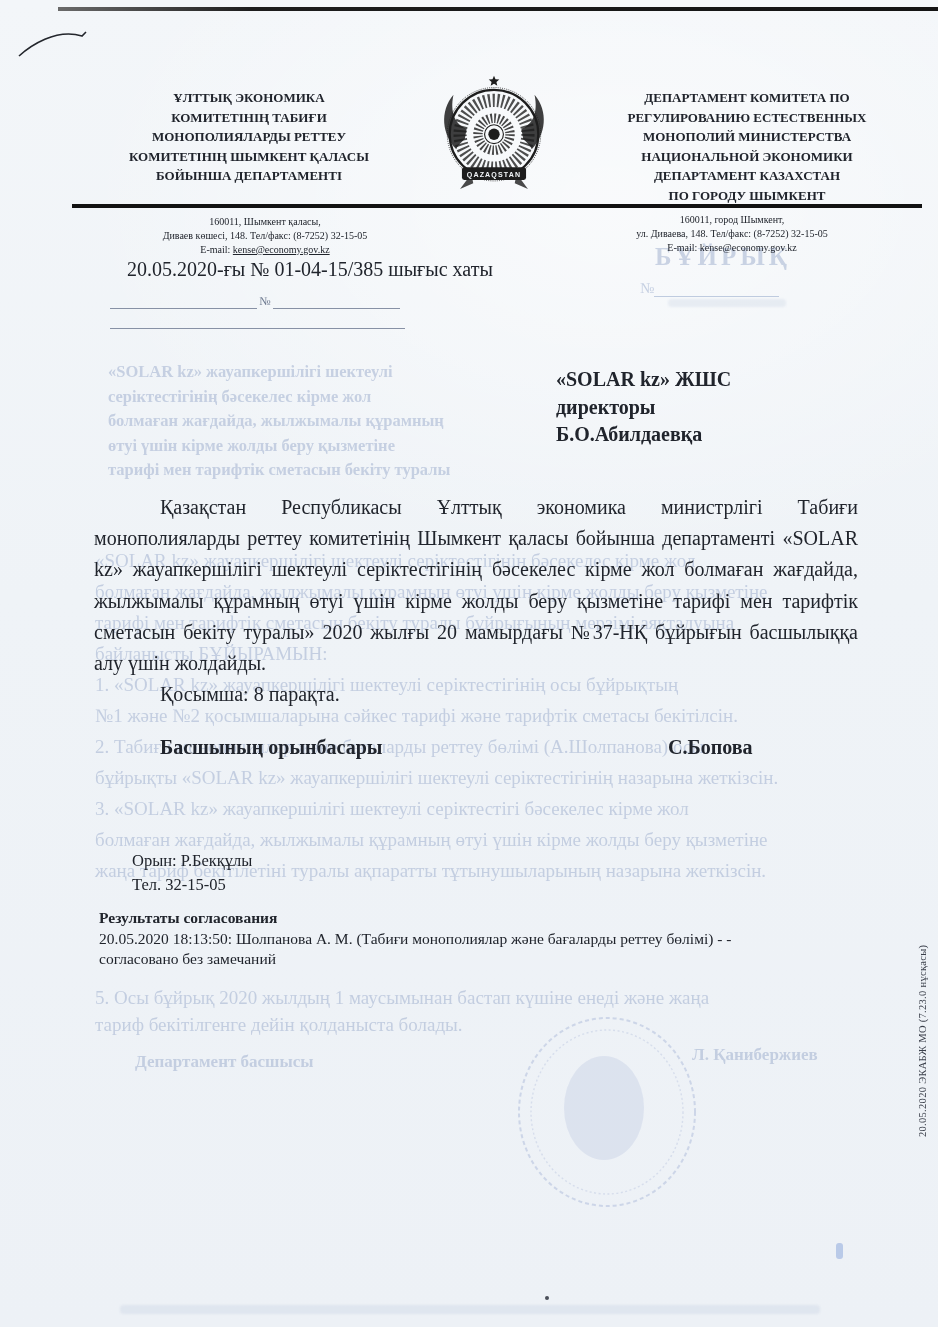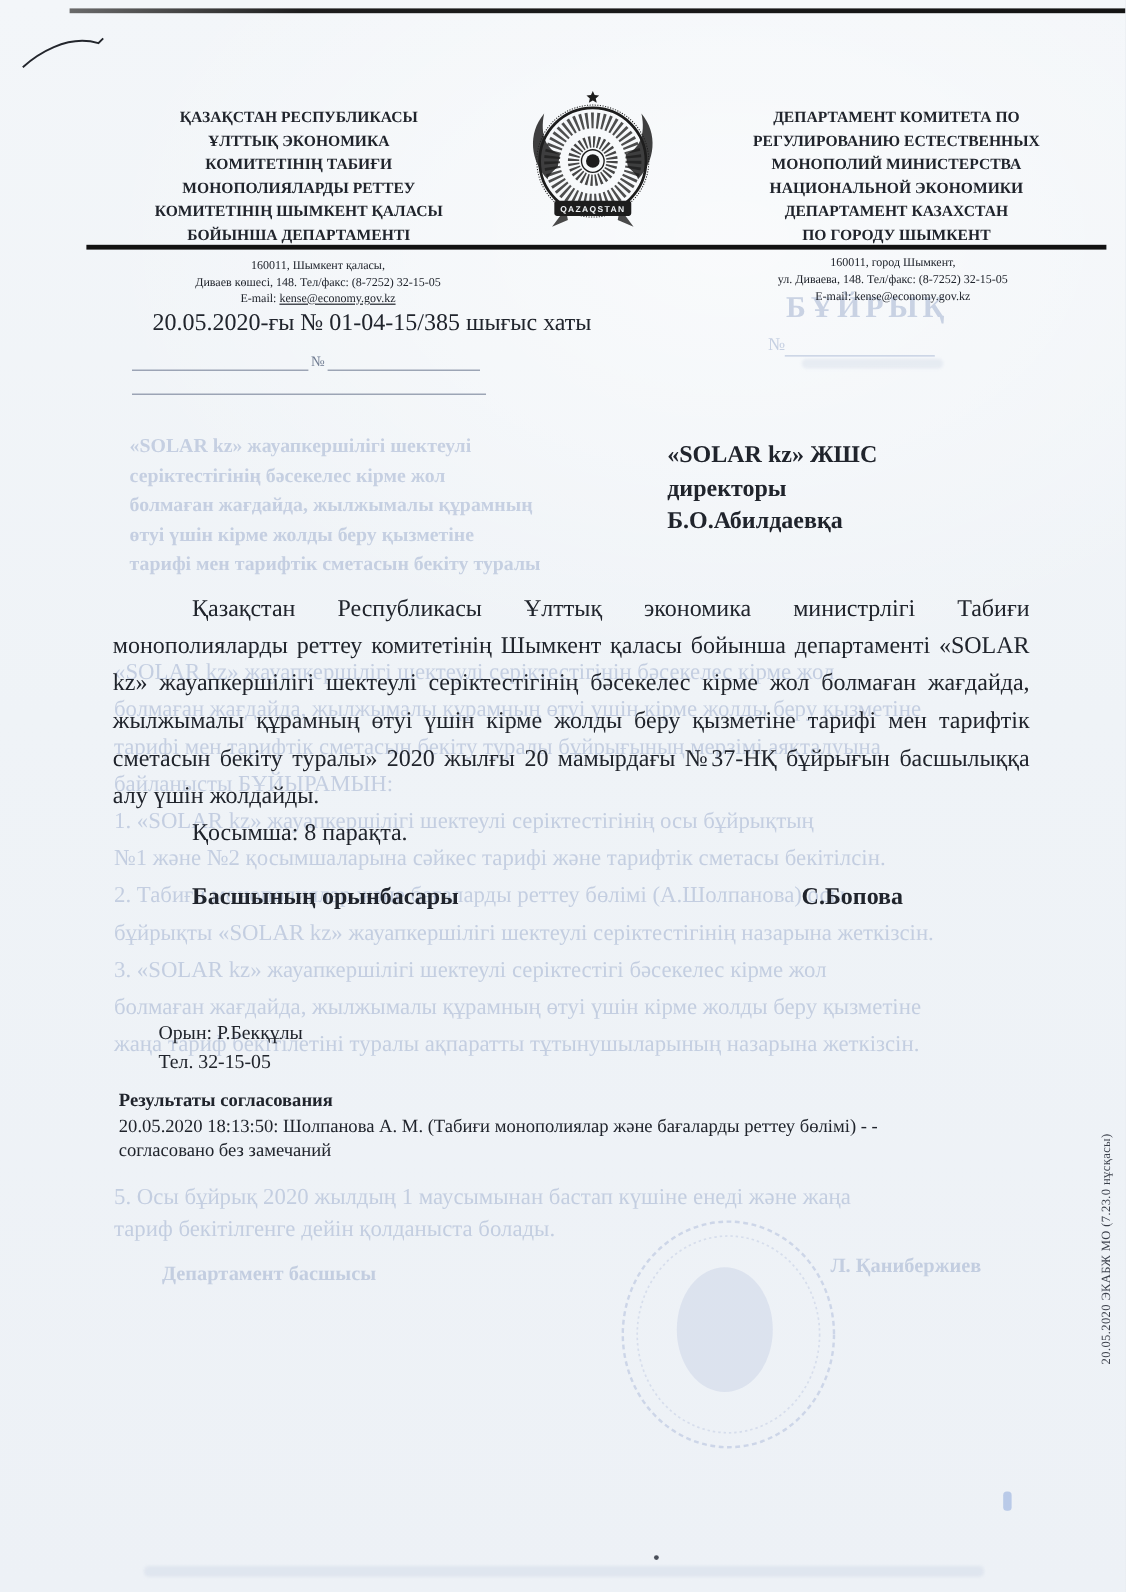--- a/index.html
+++ b/index.html
@@ -15,21 +15,21 @@
   .scan-top{position:absolute;top:7px;left:58px;right:0;height:4px;z-index:3;
     background:linear-gradient(90deg,#6a6a6a,#1d1d1d 22%,#141414);}
   .penmark{position:absolute;left:16px;top:16px;z-index:3;}
   .lh-col{position:absolute;top:88px;text-align:center;font-weight:bold;font-size:13px;line-height:19.5px;}
   .lh-left{left:68px;width:362px;}
   .lh-right{left:572px;width:350px;font-family:Liberation Serif, serif;}
   .emblem{position:absolute;left:428px;top:72px;z-index:2;}
   .rule{position:absolute;top:204px;left:72px;width:850px;height:4px;background:#121212;z-index:2;}
   .addr{position:absolute;text-align:center;font-weight:normal;font-size:10px;line-height:14px;}
   .addr-left{left:105px;top:215px;width:320px;}
-  .addr-right{left:594px;top:213px;width:300px;}
+  .addr-right{left:582px;top:213px;width:300px;}
   .addr .em{text-decoration:underline;}
   .refline{left:127px;top:258px;font-size:20px;text-align:center;}
   .blankline{position:absolute;z-index:2;display:flex;align-items:flex-end;color:#6e7a90;font-size:12px;}
   .bl1{left:110px;top:294px;width:290px;}
   .bl2{left:110px;top:314px;width:295px;}
   .seg{border-bottom:1.2px solid #8791a5;height:14px;}
   .addressee{left:556px;top:366px;font-weight:bold;font-size:20px;line-height:27.5px;}
   .bodytext{left:94px;top:492px;width:764px;font-size:20px;line-height:31.2px;text-align:justify;}
   .bodytext p{margin:0;text-indent:66px;}
   .sig{top:736px;font-weight:bold;font-size:20px;}
@@ -101,21 +101,20 @@
   <div class="ghost gbold g-chief">Департамент басшысы</div>
   <div class="ghost gbold g-chiefname">Л. Қанибержиев</div>
 
   <svg class="g-stamp" width="190" height="200" viewBox="0 0 190 200">
     <ellipse cx="95" cy="100" rx="88" ry="94" fill="none" stroke="rgba(130,150,200,.30)" stroke-width="2" stroke-dasharray="4 3"></ellipse>
     <ellipse cx="95" cy="100" rx="76" ry="82" fill="none" stroke="rgba(130,150,200,.22)" stroke-width="1.4" stroke-dasharray="2 2.5"></ellipse>
     <ellipse cx="92" cy="96" rx="40" ry="52" fill="rgba(130,150,200,.16)"></ellipse>
   </svg>
 
   <div class="ink lh-col lh-left">
-    <div>ҚАЗАҚСТАН РЕСПУБЛИКАСЫ</div>
     <div>ҰЛТТЫҚ ЭКОНОМИКА</div>
     <div>КОМИТЕТІНІҢ ТАБИҒИ</div>
     <div>МОНОПОЛИЯЛАРДЫ РЕТТЕУ</div>
     <div>КОМИТЕТІНІҢ ШЫМКЕНТ ҚАЛАСЫ</div>
     <div>БОЙЫНША ДЕПАРТАМЕНТІ</div>
   </div>
 
   <svg class="emblem" width="132" height="132" viewBox="0 0 140 140">
     <g stroke="#1d1d1d" fill="none">
       <circle cx="70" cy="66" r="49.5" stroke-width=".9" stroke-dasharray="1 1.3"></circle>

